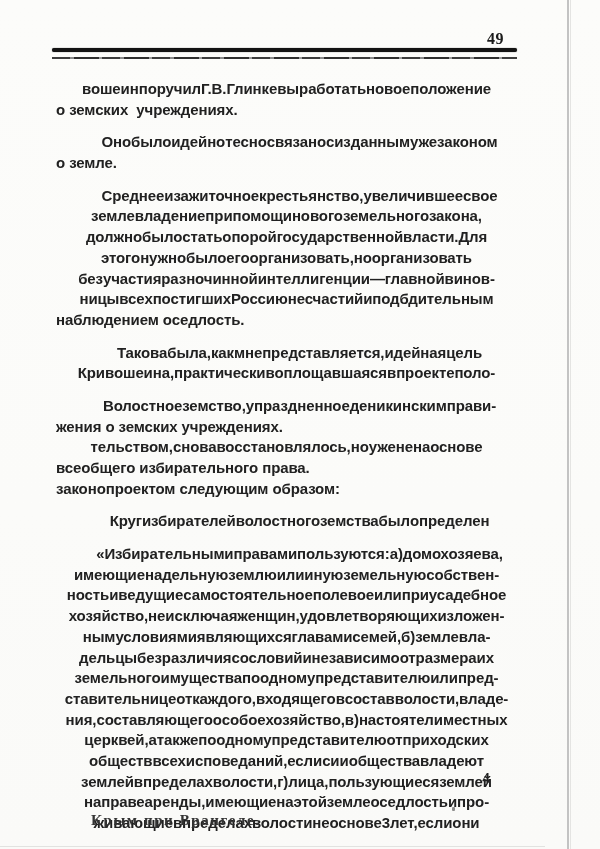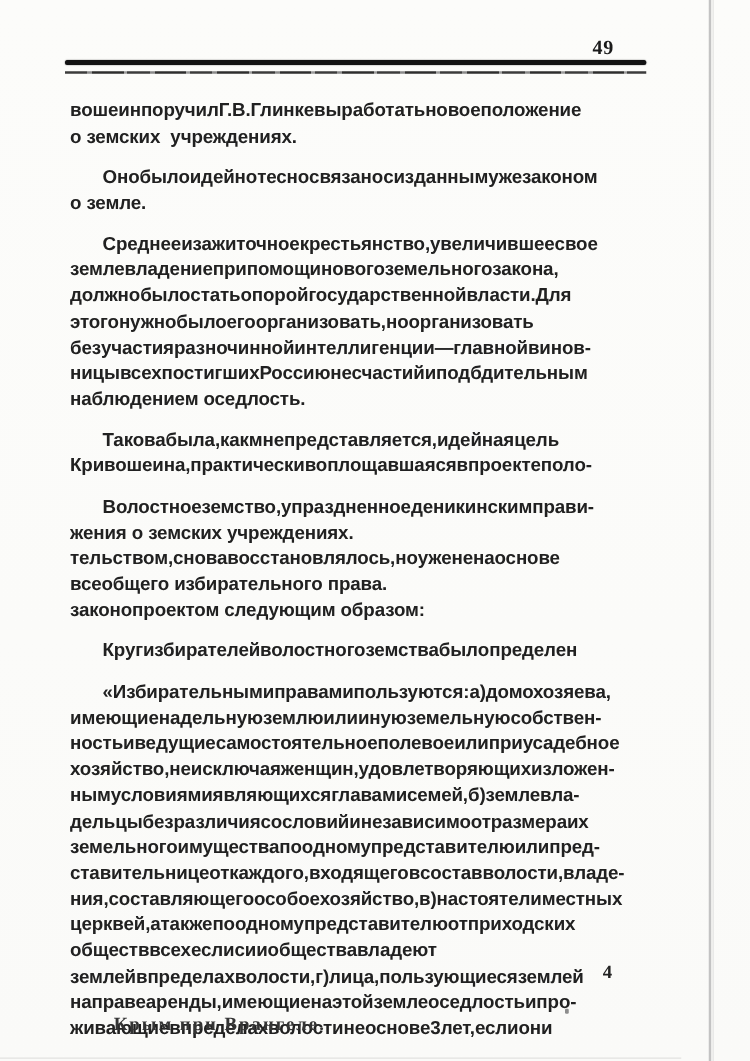--- a/index.html
+++ b/index.html
@@ -26,21 +26,21 @@
     width: 1px; height: 849px;
     background: #e4e4e2;
   }
   
   #page-number {
     position: absolute; top: 30px; left: 474px;
     width: 30px;
     font-size: 16px; font-weight: 700;
     letter-spacing: 0.5px;
     color: #1b1b1b;
-    text-align: left;
+    text-align: right;
     font-family: "Liberation Serif", serif;
   }
   #rule-thick {
     position: absolute; top: 48px; left: 52px;
     width: 465px; height: 4px;
     background: #131313;
     border-radius: 2px;
     box-shadow: 0 0 1px #333;
   }
   #rule-thin {
@@ -62,21 +62,21 @@
     font-size: 15px;
     line-height: 20.7px;
     font-weight: 700;
     letter-spacing: -0.1px;
     color: #212121;
     white-space: pre;
     text-rendering: optimizeLegibility;
   }
   .line.j {
     display: flex;
-    justify-content: flex-start;
+    justify-content: center;
     white-space: normal;
   }
   .line.indent { padding-left: 26px; margin-top: 12px; }
   .line span { display: inline-block; }
   
   #footer-title {
     position: absolute; top: 772px; left: 91px;
     font-size: 15px; font-weight: 700;
     letter-spacing: 1.6px;
     color: #343434;
@@ -324,20 +324,21 @@
         <span>также</span>
         <span>по</span>
         <span>одному</span>
         <span>представителю</span>
         <span>от</span>
         <span>приходских</span>
       </div>
       <div class="line j">
         <span>обществ</span>
         <span>всех</span>
+        <span>исповеданий,</span>
         <span>если</span>
         <span>сии</span>
         <span>общества</span>
         <span>владеют</span>
       </div>
       <div class="line j">
         <span>землей</span>
         <span>в</span>
         <span>пределах</span>
         <span>волости,</span>

